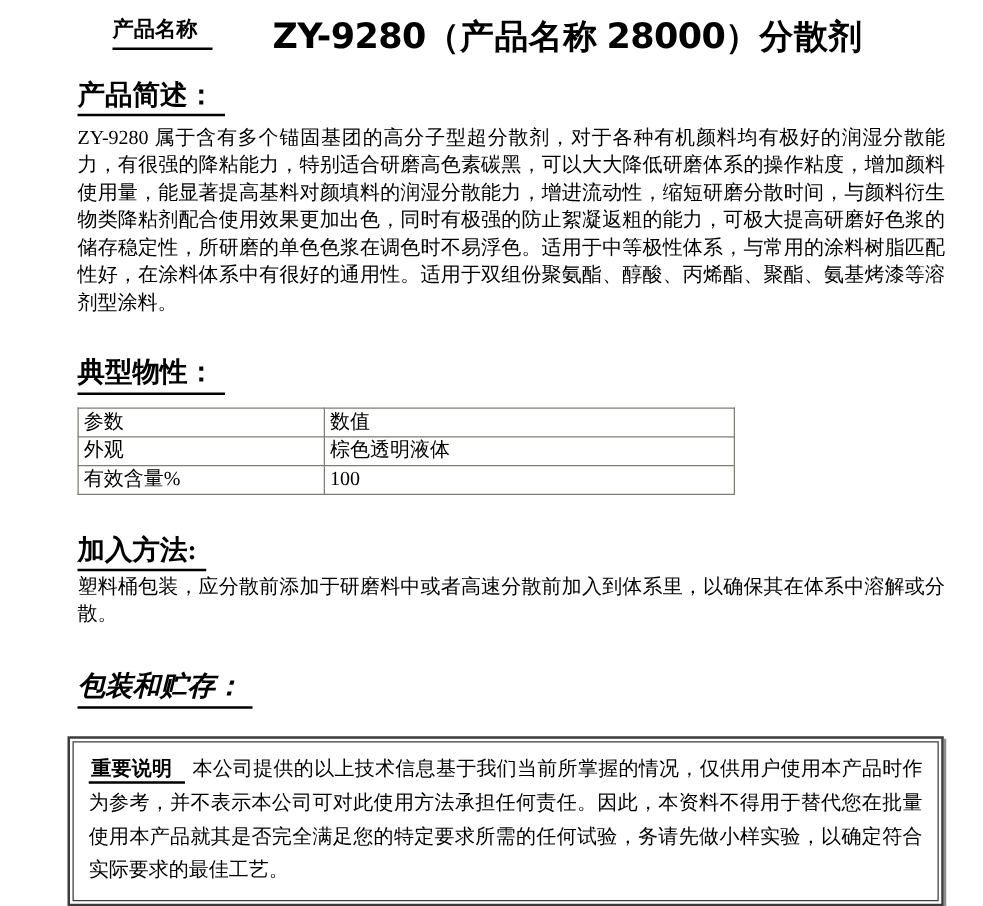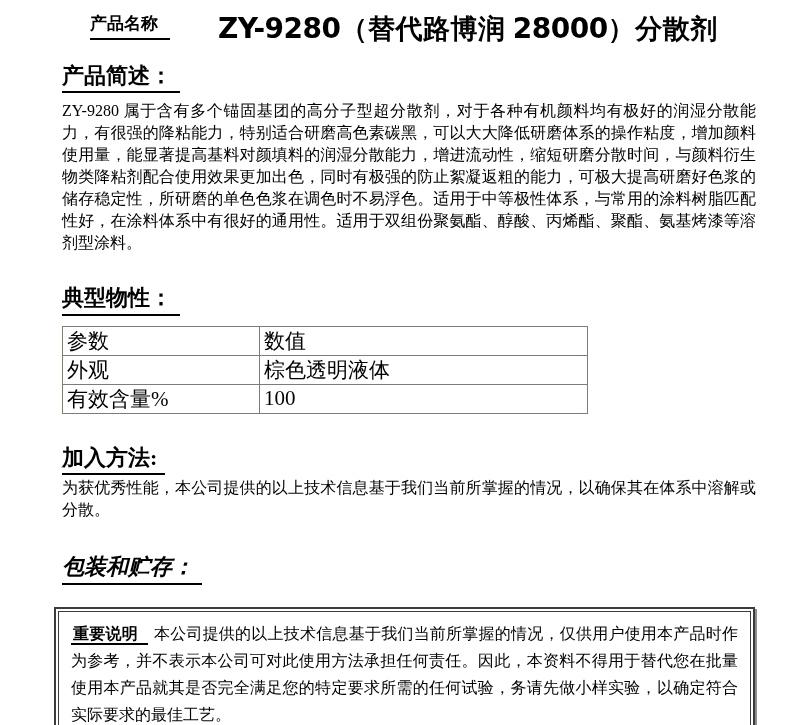--- a/index.html
+++ b/index.html
@@ -36,21 +36,21 @@
   .m-dosage{margin-top:32px;}
   .m-pack{margin-top:32px;font-style:italic;}
   p.body{
     margin:7px 0 0 0;font-size:16px;line-height:22px;text-align:justify;
   }
   p.body.tight{margin-top:2px;}
   table.props{
     border-collapse:collapse;margin-top:10px;width:526px;table-layout:fixed;
   }
   table.props td{
-    border:1px solid #7f7d72;font-size:21px;height:22px;
+    border:1px solid #7f7d72;font-size:16px;height:22px;
     padding:0 4px;vertical-align:middle;font-weight:normal;text-align:left;
   }
   table.props col.c1{width:197px;}
   .notice-outer{
     margin:22px 0 0 -8px;width:701px;
     border:2px solid #3c3c3c;
     box-shadow:2px 2px 0 0 #8f8f8f;
     padding:2px;box-sizing:border-box;
   }
   .notice-inner{
@@ -64,21 +64,21 @@
     white-space:nowrap;
   }
 </style>
 </head>
 <body>
 
 <div class="page">
 
   <div class="title-row">
     <span class="doc-label">产品名称</span>
-    <h1 class="doc-title"><span class="latin">ZY-9280</span><span>（替代路博润 </span><span class="latin">28000</span><span>）分散剂</span></h1>
+    <h1 class="doc-title"><span class="latin">ZY-9280</span><span>（产品名称 </span><span class="latin">28000</span><span>）分散剂</span></h1>
   </div>
 
   <div class="sec-wrap m-intro">
     <h2 class="sec">产品简述：</h2>
     <p class="body">ZY-9280 属于含有多个锚固基团的高分子型超分散剂，对于各种有机颜料均有极好的润湿分散能力，有很强的降粘能力，特别适合研磨高色素碳黑，可以大大降低研磨体系的操作粘度，增加颜料使用量，能显著提高基料对颜填料的润湿分散能力，增进流动性，缩短研磨分散时间，与颜料衍生物类降粘剂配合使用效果更加出色，同时有极强的防止絮凝返粗的能力，可极大提高研磨好色浆的储存稳定性，所研磨的单色色浆在调色时不易浮色。适用于中等极性体系，与常用的涂料树脂匹配性好，在涂料体系中有很好的通用性。适用于双组份聚氨酯、醇酸、丙烯酯、聚酯、氨基烤漆等溶剂型涂料。</p>
   </div>
 
   <div class="sec-wrap m-props">
     <h2 class="sec">典型物性：</h2>
     <table class="props">
@@ -98,21 +98,21 @@
       <tr>
         <td>有效含量%</td>
         <td>100</td>
       </tr>
     </tbody>
       </table>
   </div>
 
   <div class="sec-wrap m-method">
     <h2 class="sec">加入方法:</h2>
-    <p class="body tight">为获优秀性能，本公司提供的以上技术信息基于我们当前所掌握的情况，以确保其在体系中溶解或分散。</p>
+    <p class="body tight">塑料桶包装，应分散前添加于研磨料中或者高速分散前加入到体系里，以确保其在体系中溶解或分散。</p>
   </div>
 
 
   <div class="sec-wrap m-pack">
     <h2 class="sec">包装和贮存：</h2>
   </div>
 
   <div class="notice-outer">
     <div class="notice-inner"><span class="notice-label">重要说明</span><span>本公司提供的以上技术信息基于我们当前所掌握的情况，仅供用户使用本产品时作为参考，并不表示本公司可对此使用方法承担任何责任。因此，本资料不得用于替代您在批量使用本产品就其是否完全满足您的特定要求所需的任何试验，务请先做小样实验，以确定符合实际要求的最佳工艺。</span></div>
   </div>

